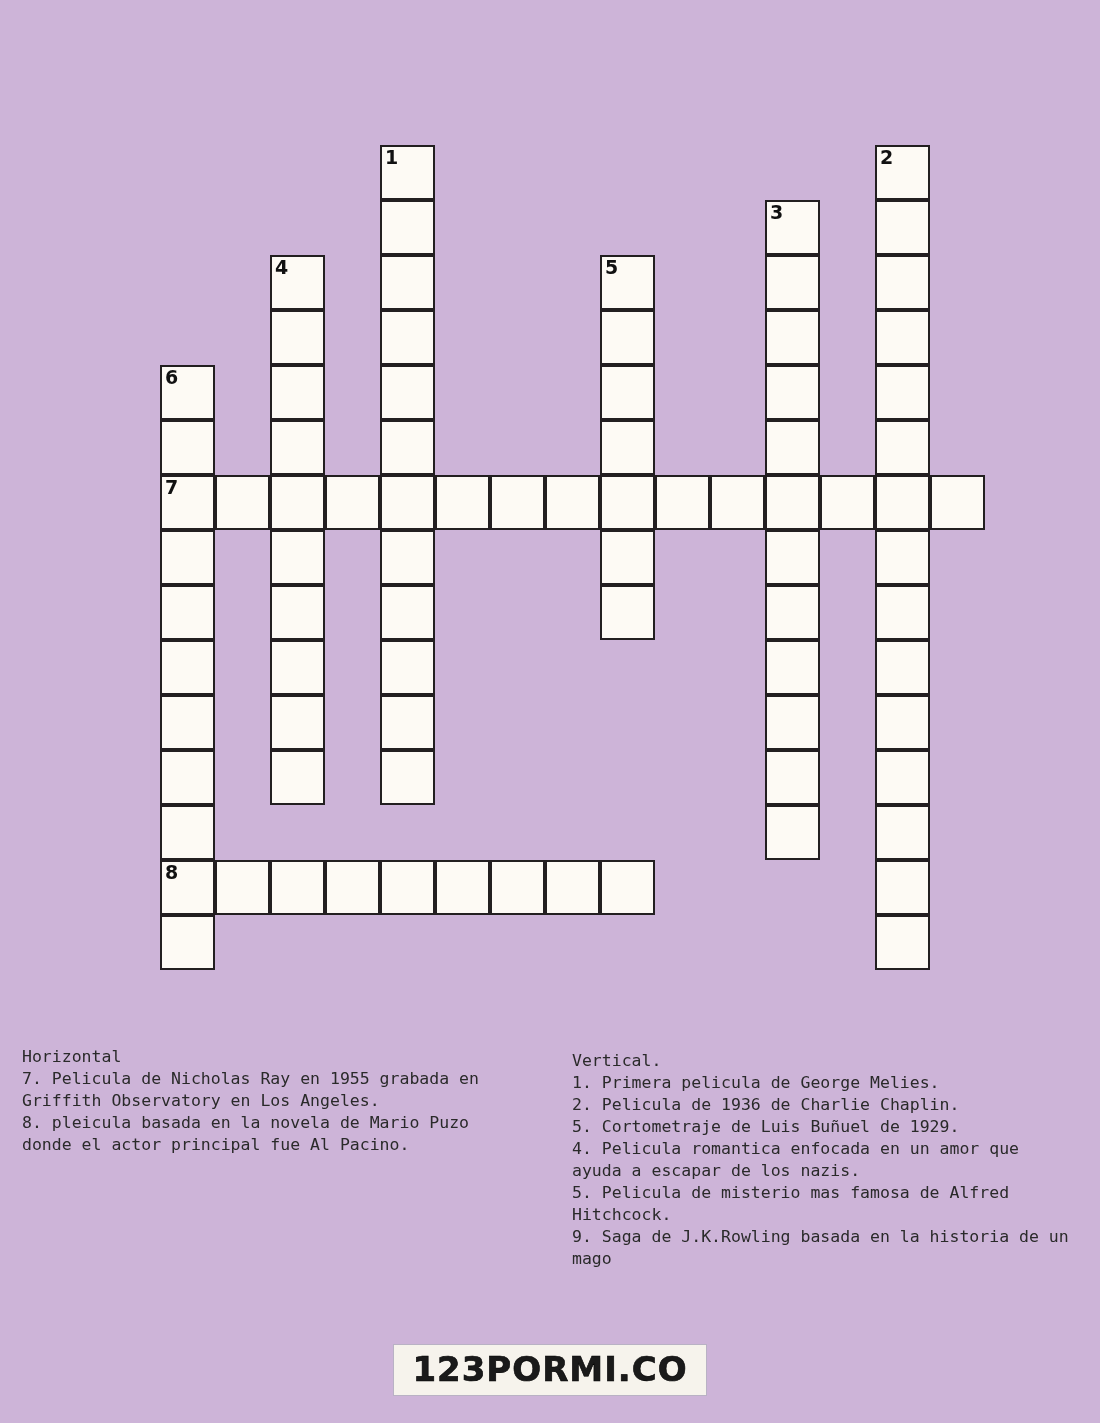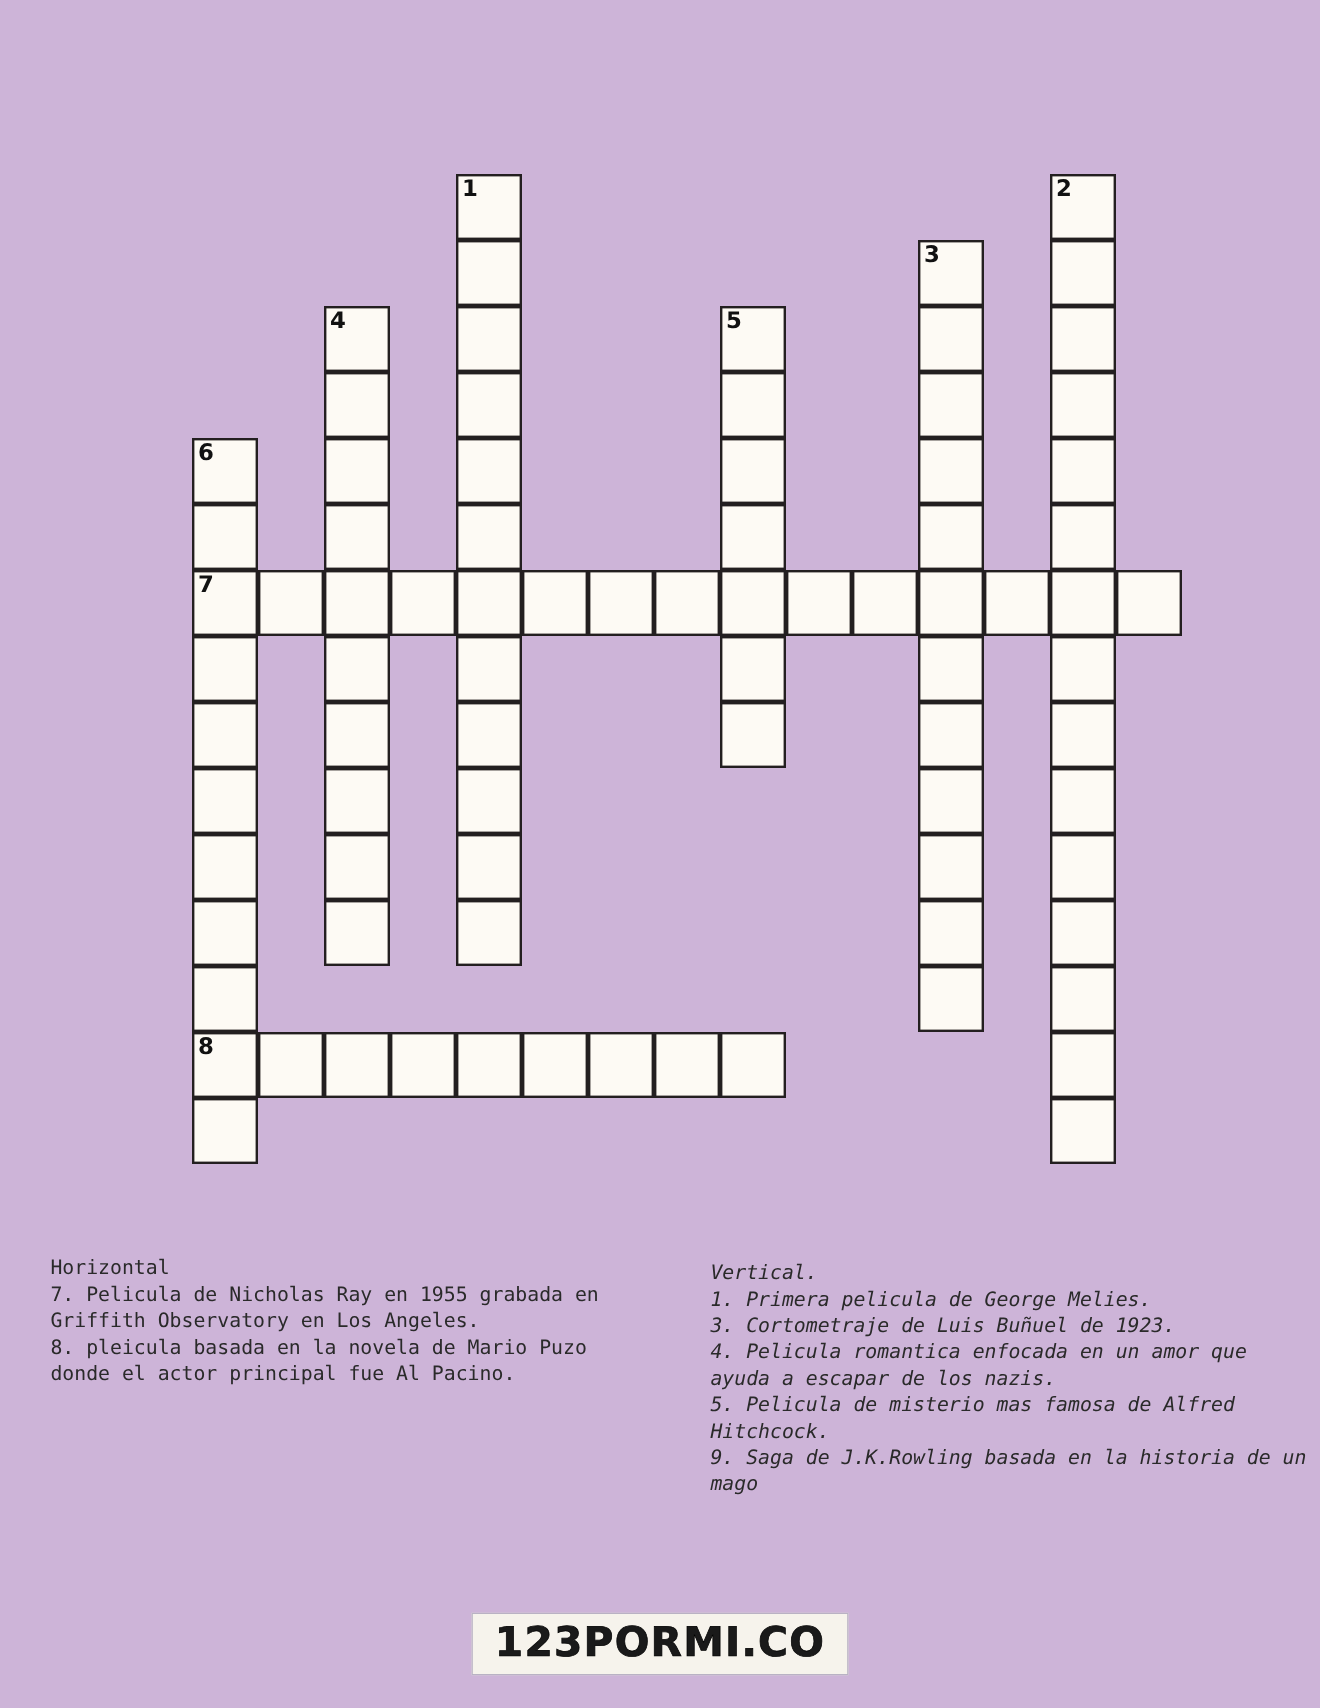--- a/index.html
+++ b/index.html
@@ -55,32 +55,30 @@
     color: #111;
     font-family: "DejaVu Sans", sans-serif;
     font-weight: 700;
   }
   .clues {
     position: absolute;
     font-size: 16.5px;
     line-height: 22px;
     color: #2a2a2a;
     font-family: "DejaVu Sans Mono", monospace;
-    margin-left: 20px;
   }
   #clues-across {
     left: 22px;
     top: 1046px;
     width: 500px;
   }
   #clues-down {
     left: 572px;
     top: 1050px;
     width: 500px;
-    font-style: italic;
   }
   .clues p {
     margin: 0;
   }
   #footer {
     position: absolute;
     left: 0;
     top: 1344px;
     width: 1100px;
     text-align: center;
@@ -209,21 +207,22 @@
 
   <div class="clues" id="clues-across">
     <p>Horizontal</p>
     <p>7. Pelicula de Nicholas Ray en 1955 grabada en Griffith Observatory en Los Angeles.</p>
     <p>8. pleicula basada en la novela de Mario Puzo donde el actor principal fue Al Pacino.</p>
   </div>
 
   <div class="clues" id="clues-down">
     <p>Vertical.</p>
     <p>1. Primera pelicula de George Melies.</p>
-    <p>3. Cortometraje de Luis Buñuel de 1923.</p>
+    <p>2. Pelicula de 1936 de Charlie Chaplin.</p>
+    <p>5. Cortometraje de Luis Buñuel de 1929.</p>
     <p>4. Pelicula romantica enfocada en un amor que ayuda a escapar de los nazis.</p>
     <p>5. Pelicula de misterio mas famosa de Alfred Hitchcock.</p>
     <p>9. Saga de J.K.Rowling basada en la historia de un mago</p>
   </div>
 
   <div id="footer">
     <span class="brand">123PORMI.CO</span>
   </div>
 
 </div>

